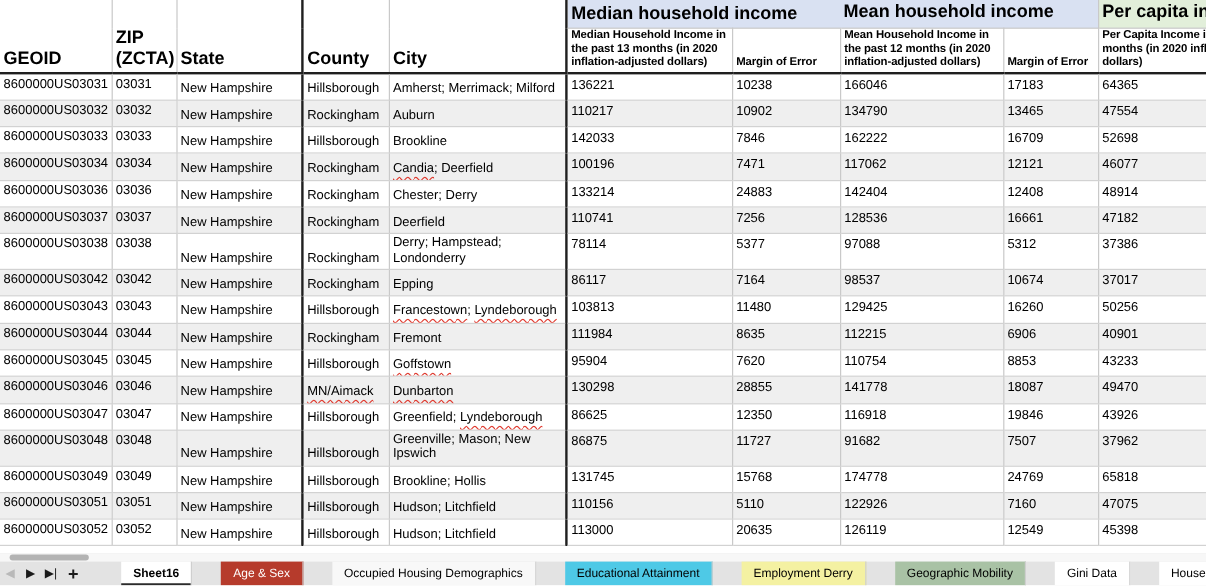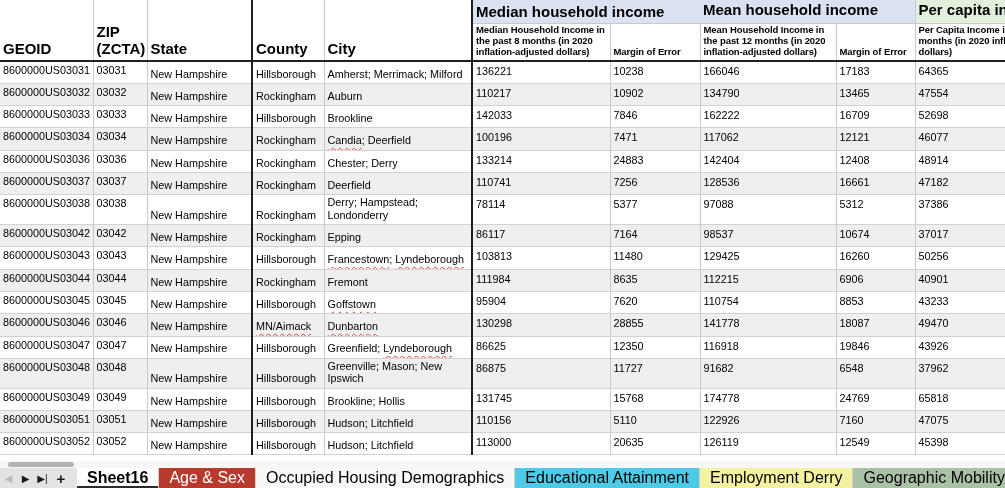--- a/index.html
+++ b/index.html
@@ -39,21 +39,21 @@
   #tabbar { position:absolute; left:0; bottom:0; width:1005px; height:27px; background:#e3e3e3; }
   #hscroll-track { position:absolute; top:0; left:0; width:100%; height:7px; background:#f7f7f7; }
   #hscroll-thumb { position:absolute; top:1px; left:8px; width:66px; height:5px; background:#b3b3b3; border-radius:3px; }
   #tabs-row { position:absolute; top:7px; left:0; width:1080px; height:20px; display:flex; align-items:center; }
   .nav { width:17px; text-align:center; font-size:10px; color:#1a1a1a; cursor:default; flex:0 0 auto; }
   .nav.dis { color:#b9b9b9; }
   .nav.plus { font-size:15px; font-weight:bold; width:20px; }
   #tabs { display:flex; height:20px; margin-left:6px; flex:0 0 auto; }
   .tab {
     display:flex; align-items:center; height:20px; padding:0 10px;
-    font-size:16px; white-space:nowrap; border-right:1px solid #cfcfcf; flex:0 0 auto;
+    font-size:10px; white-space:nowrap; border-right:1px solid #cfcfcf; flex:0 0 auto;margin-left:24px;
   }
   .tab.active { font-weight:bold; box-shadow:inset 0 -2px 0 #2b2b2b; }
 </style>
 </head>
 <body>
 
 <div id="app">
 
   <div id="sheet-clip">
     <table class="t">
@@ -74,21 +74,21 @@
           <th class="lh" rowspan="2">GEOID</th>
           <th class="lh" rowspan="2">ZIP (ZCTA)</th>
           <th class="lh" rowspan="2">State</th>
           <th class="lh bL" rowspan="2">County</th>
           <th class="lh" rowspan="2">City</th>
           <th class="grp grp-median bL" colspan="2" style="background-color: rgb(217, 225, 242);">Median household income</th>
           <th class="grp grp-mean" colspan="2" style="background-color: rgb(217, 225, 242);">Mean household income</th>
           <th class="grp grp-percap" style="background-color: rgb(226, 239, 218);">Per capita income</th>
         </tr>
         <tr>
-          <th class="nh bL">Median Household Income in the past 8 months (in 2020 inflation-adjusted dollars)</th>
+          <th class="nh bL">Median Household Income in the past 13 months (in 2020 inflation-adjusted dollars)</th>
           <th class="nh">Margin of Error</th>
           <th class="nh">Mean Household Income in the past 12 months (in 2020 inflation-adjusted dollars)</th>
           <th class="nh">Margin of Error</th>
           <th class="nh">Per Capita Income in the past 12 months (in 2020 inflation-adjusted dollars)</th>
         </tr>
       </thead>
       <tbody id="tbody">
           <tr>
             <td class="c-geoid">8600000US03031</td>
             <td class="c-zip">03031</td>
@@ -247,21 +247,21 @@
           </tr>
           <tr>
             <td class="c-geoid">8600000US03048</td>
             <td class="c-zip">03048</td>
             <td class="c-state">New Hampshire</td>
             <td class="c-county bL"><span>Hillsborough</span></td>
             <td class="c-city"><span>Greenville; Mason; New Ipswich</span></td>
             <td class="c-median-income bL">86875</td>
             <td class="c-median-moe">11727</td>
             <td class="c-mean-income">91682</td>
-            <td class="c-mean-moe">6548</td>
+            <td class="c-mean-moe">7507</td>
             <td class="c-per-capita">37962</td>
           </tr>
           <tr>
             <td class="c-geoid">8600000US03049</td>
             <td class="c-zip">03049</td>
             <td class="c-state">New Hampshire</td>
             <td class="c-county bL"><span>Hillsborough</span></td>
             <td class="c-city"><span>Brookline; Hollis</span></td>
             <td class="c-median-income bL">131745</td>
             <td class="c-median-moe">15768</td>

